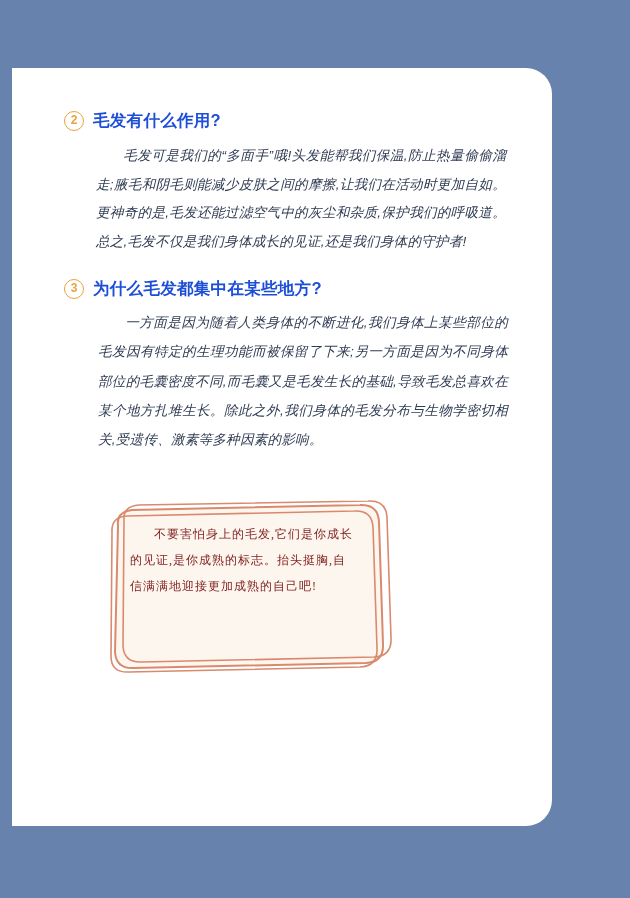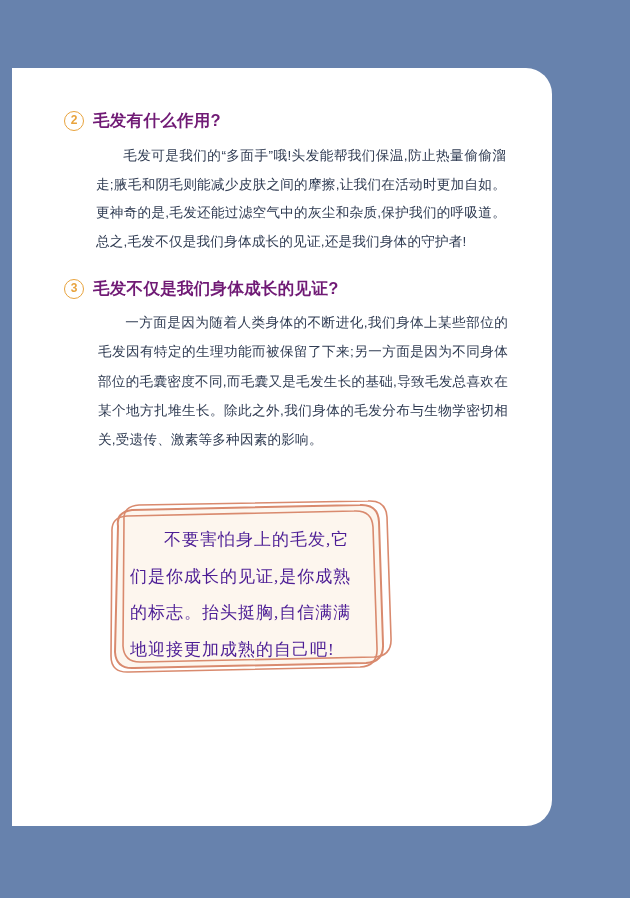--- a/index.html
+++ b/index.html
@@ -58,31 +58,32 @@
     border-radius: 50%;
     border: 1.6px solid #e8a33d;
     color: #e8a33d;
     font-size: 12px;
     line-height: 17px;
     text-align: center;
     font-weight: bold;
     box-sizing: border-box;
   }
   .heading-text {
-    color: #701a75;
+    color: #1d4ed8;
     font-size: 16.5px;
     font-weight: bold;
     letter-spacing: 0.3px;
   }
   .body-text {
     color: #2f3b52;
     font-size: 13.6px;
     line-height: 2.1;
     text-align: justify;
     letter-spacing: 0.2px;
+    font-style: italic;
   }
   .indent {
     text-indent: 2em;
   }
   .sec2 {
     margin-top: 16px;
     padding-left: 32px;
     padding-right: 6px;
   }
   .sec2 .heading-row {
@@ -111,23 +112,23 @@
   .quote-wrap svg {
     position: absolute;
     left: 0;
     top: 0;
   }
   .quote-text {
     position: absolute;
     left: 28px;
     top: 26px;
     width: 224px;
-    color: #4c1d95;
+    color: #7f1d1d;
     font-family: "Liberation Serif", serif;
-    font-size: 17px;
+    font-size: 12px;
     line-height: 2.15;
     text-indent: 2em;
     letter-spacing: 1px;
   }
 </style>
 </head>
 <body>
 
 <div class="page">
   <div class="card">
@@ -137,21 +138,21 @@
         <div class="heading-row">
           <div class="num-badge">2</div>
           <div class="heading-text">毛发有什么作用?</div>
         </div>
         <div class="body-text indent">毛发可是我们的“多面手”哦!头发能帮我们保温,防止热量偷偷溜走;腋毛和阴毛则能减少皮肤之间的摩擦,让我们在活动时更加自如。更神奇的是,毛发还能过滤空气中的灰尘和杂质,保护我们的呼吸道。总之,毛发不仅是我们身体成长的见证,还是我们身体的守护者!</div>
       </div>
 
       <div class="section sec3">
         <div class="heading-row">
           <div class="num-badge">3</div>
-          <div class="heading-text">毛发不仅是我们身体成长的见证?</div>
+          <div class="heading-text">为什么毛发都集中在某些地方?</div>
         </div>
         <div class="body-text indent">一方面是因为随着人类身体的不断进化,我们身体上某些部位的毛发因有特定的生理功能而被保留了下来;另一方面是因为不同身体部位的毛囊密度不同,而毛囊又是毛发生长的基础,导致毛发总喜欢在某个地方扎堆生长。除此之外,我们身体的毛发分布与生物学密切相关,受遗传、激素等多种因素的影响。</div>
       </div>
 
       <div class="quote-wrap">
         <svg width="295" height="178" viewBox="0 0 295 178">
           <path d="M16,30 Q14,16 30,14 L258,9 Q276,8 277,26 L281,148 Q282,166 264,167 L32,172 Q14,173 13,156 Z" fill="#fdf6ee" stroke="#d98a6e" stroke-width="2" stroke-linejoin="round"></path>
           <path d="M10,36 Q9,21 25,20 L252,15 Q270,14 271,31 L275,152 Q276,170 258,171 L27,176 Q9,177 9,160 Z" fill="none" stroke="#d98a6e" stroke-width="1.6" stroke-linejoin="round"></path>
           <path d="M22,24 Q21,10 37,9 L266,5 Q284,4 285,21 L289,142 Q290,160 272,161 L40,166 Q22,167 21,150 Z" fill="none" stroke="#d98a6e" stroke-width="1.6" stroke-linejoin="round"></path>
         </svg>

